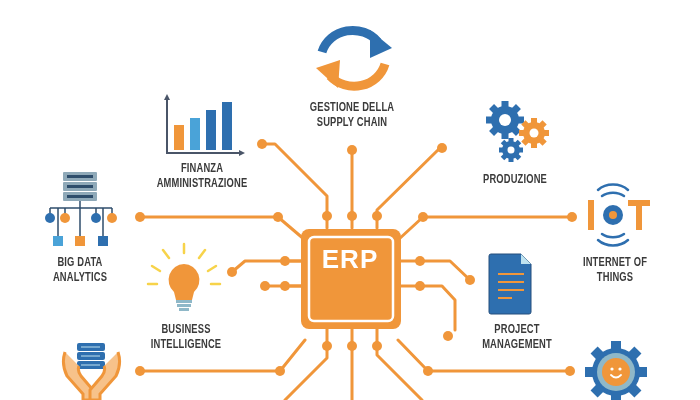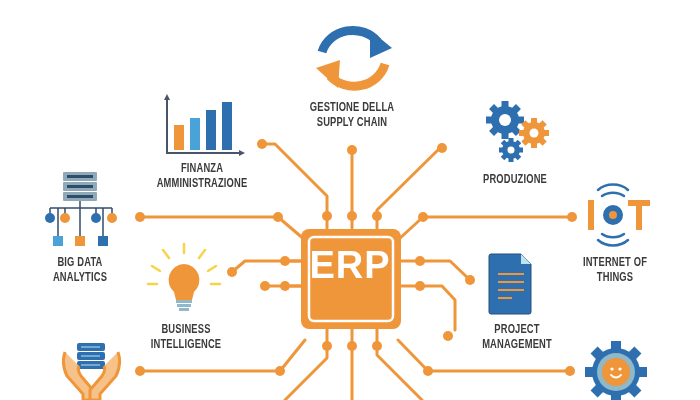--- a/index.html
+++ b/index.html
@@ -18,21 +18,21 @@
     white-space: nowrap;
     letter-spacing: 0.2px;
   }
   .label span { display: block; }
   .erp-text {
     position: absolute;
     left: 300px; top: 244px; width: 100px;
     text-align: center;
     font-family: "Liberation Sans", sans-serif;
     font-weight: bold;
-    font-size: 38px;
+    font-size: 26px;
     color: #ffffff;
     letter-spacing: 1px;
   }
   svg { position: absolute; left: 0; top: 0; }
 </style>
 </head>
 <body>
 
 <div id="stage">
 

